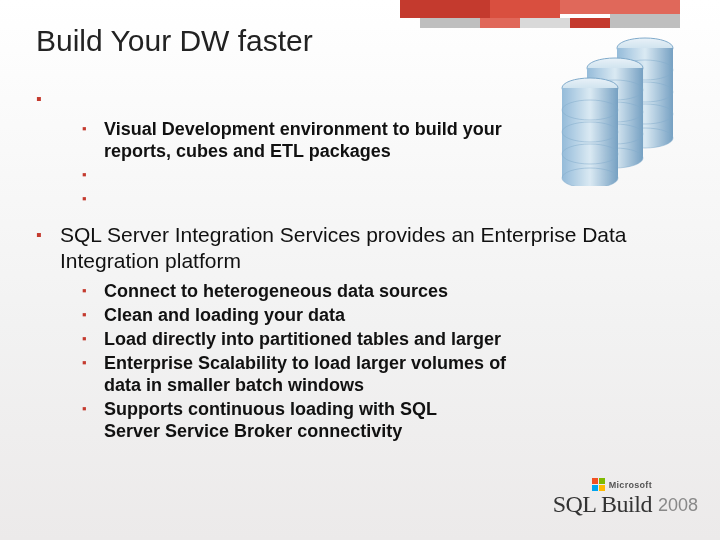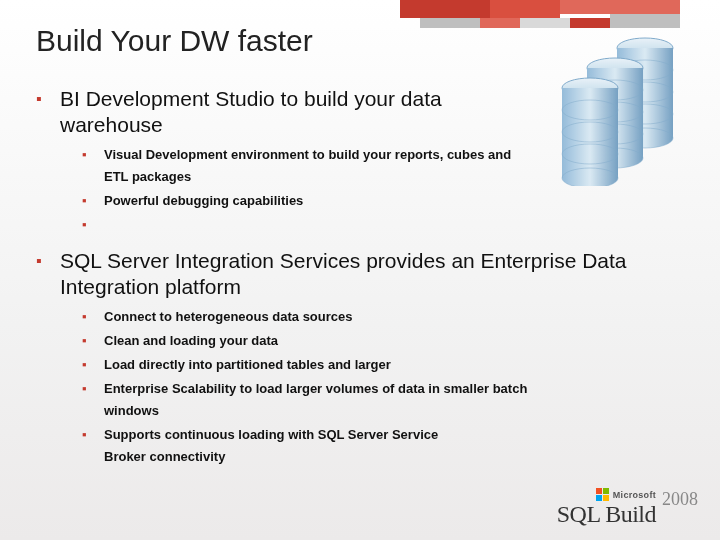--- a/index.html
+++ b/index.html
@@ -84,40 +84,40 @@
   }
   .subitem .bullet {
     color: #c43a2e;
     font-size: 13px;
     line-height: 22px;
     width: 22px;
     flex: 0 0 22px;
     font-weight: bold;
   }
   .subitem .text {
-    font-size: 13px;
+    font-size: 18px;
     line-height: 22px;
     font-weight: 700;
     color: #111;
   }
 
   
   .dbstack {
     position: absolute;
     top: 36px;
     right: 30px;
     width: 130px;
     height: 150px;
     z-index: 1;
   }
 
   
   .footer {
     position: absolute;
-    bottom: 14px;
+    bottom: 24px;
     right: 22px;
     display: flex;
     align-items: flex-end;
     gap: 6px;
   }
   .mslogo {
     display: flex;
     flex-direction: column;
     align-items: flex-end;
     line-height: 1;
@@ -134,25 +134,25 @@
     letter-spacing: 0.3px;
   }
   .sqltxt {
     font-family: Georgia, "Times New Roman", serif;
     font-size: 24px;
     color: #333;
     font-weight: 400;
     letter-spacing: -0.5px;
   }
   .year {
-    font-family: Liberation Serif, serif;
+    font-family: Liberation Sans, sans-serif;
     font-size: 18px;
     color: #888;
     align-self: flex-end;
-    margin-bottom: 16px;
+    margin-bottom: 0;
   }
 </style>
 </head>
 <body>
 
 <div class="slide">
 
   <div class="topdeco">
     <div class="bar r1" style="left:0;width:90px;top:0;height:18px"></div>
     <div class="bar r3" style="left:90px;width:70px;top:0;height:18px"></div>
@@ -207,30 +207,28 @@
         </g>
       </g>
     </svg>
   </div>
 
   <div class="title">Build Your DW faster</div>
 
   <div class="content" id="content-root">
       <div class="topitem">
         <div class="bullet">▪</div>
-        <div class="text" style="max-width:420px">BI Development Studio to build your data warehouse</div>
       </div>
       <div class="sublist">
         <div class="subitem">
           <div class="bullet">▪</div>
           <div class="text" style="max-width:430px">Visual Development environment to build your reports, cubes and ETL packages</div>
         </div>
         <div class="subitem">
           <div class="bullet">▪</div>
-          <div class="text">Powerful debugging capabilities</div>
         </div>
         <div class="subitem">
           <div class="bullet">▪</div>
         </div>
       </div>
       <div class="topitem">
         <div class="bullet">▪</div>
         <div class="text">SQL Server Integration Services provides an Enterprise Data Integration platform</div>
       </div>
       <div class="sublist">

